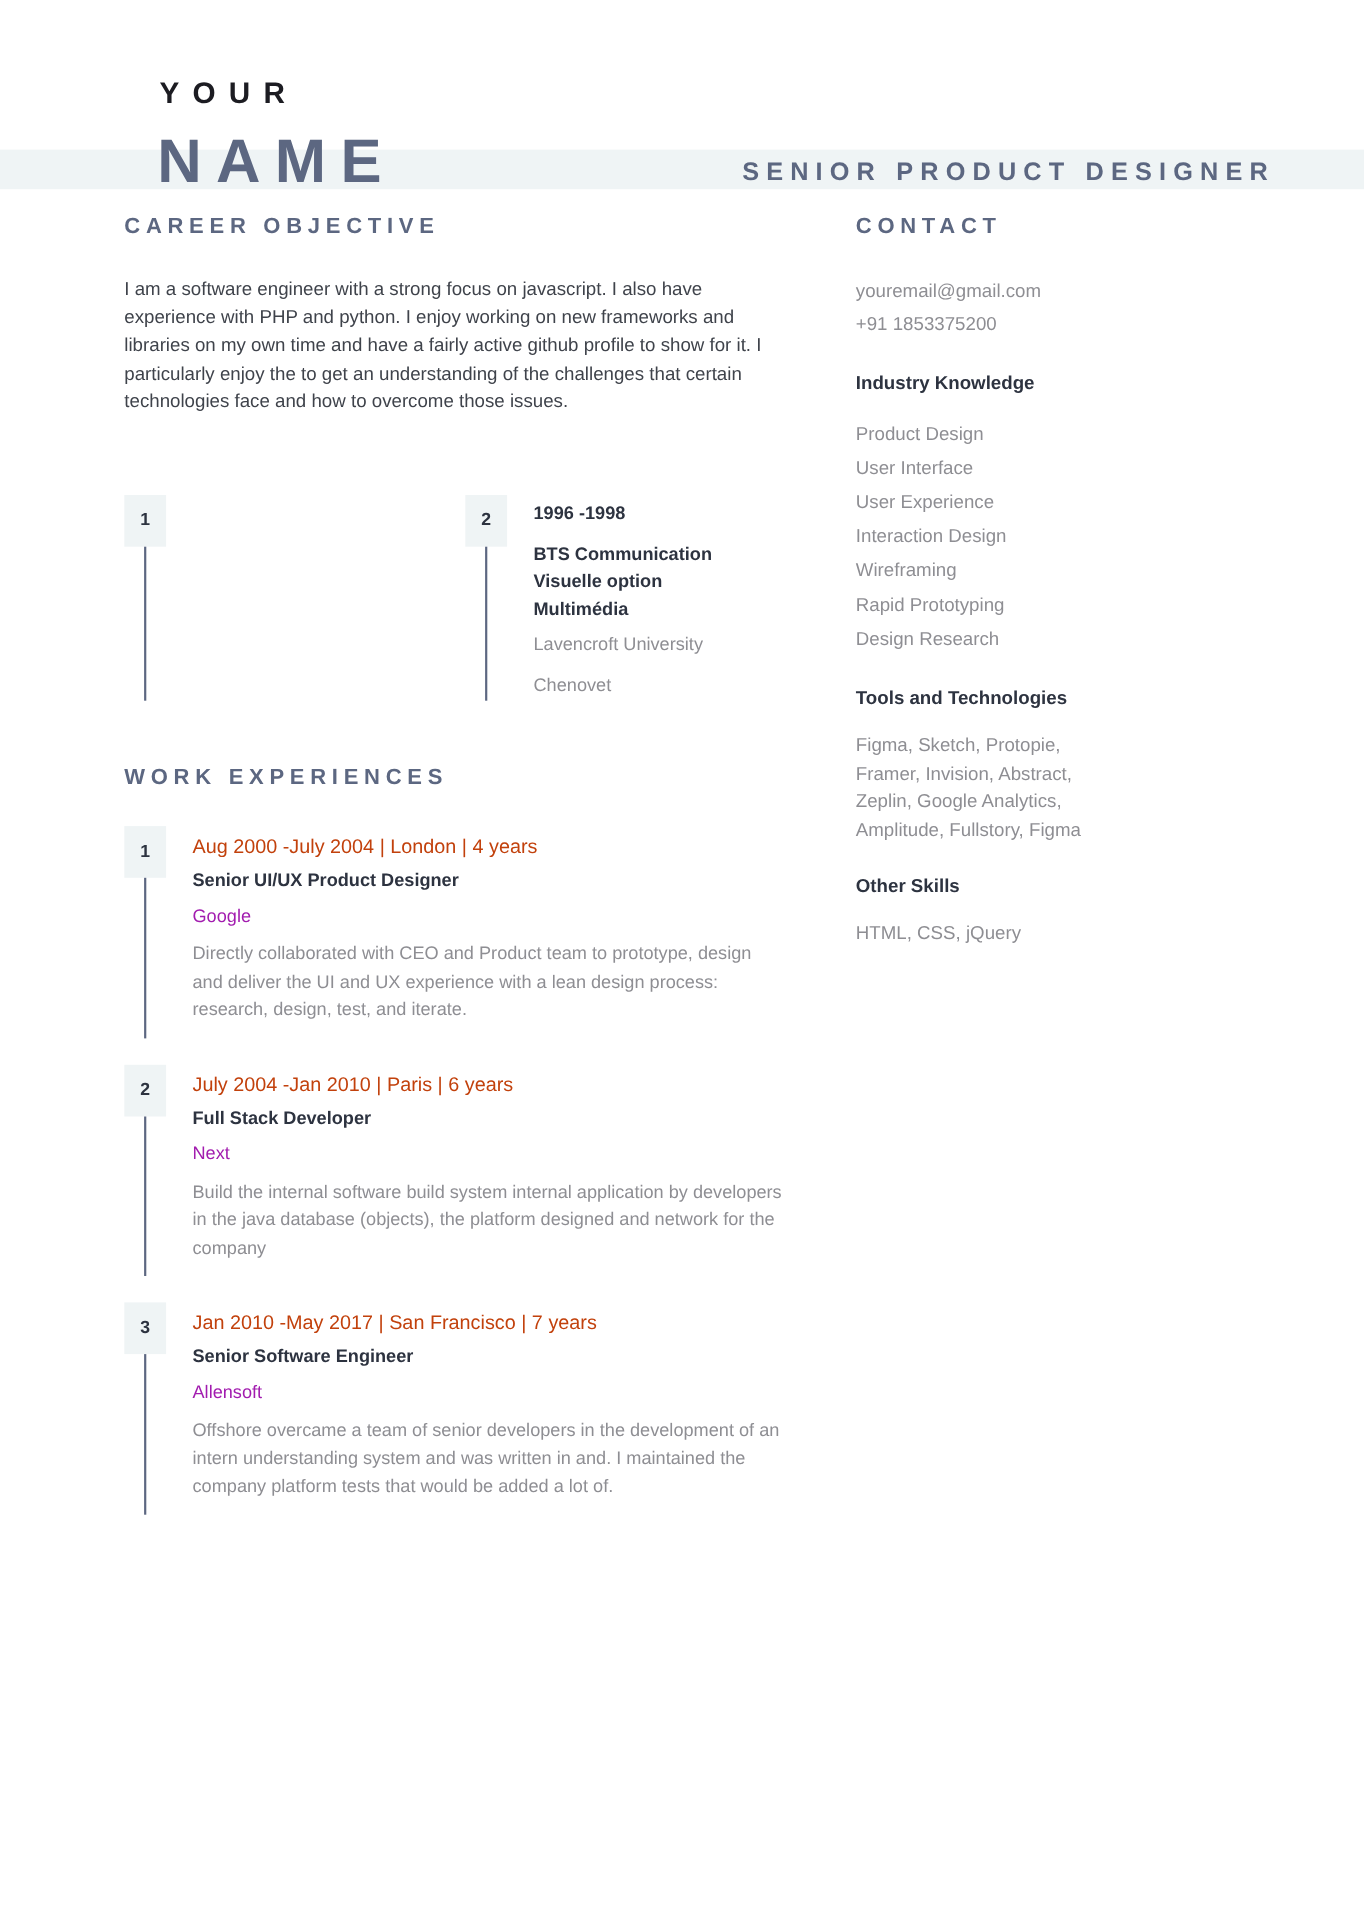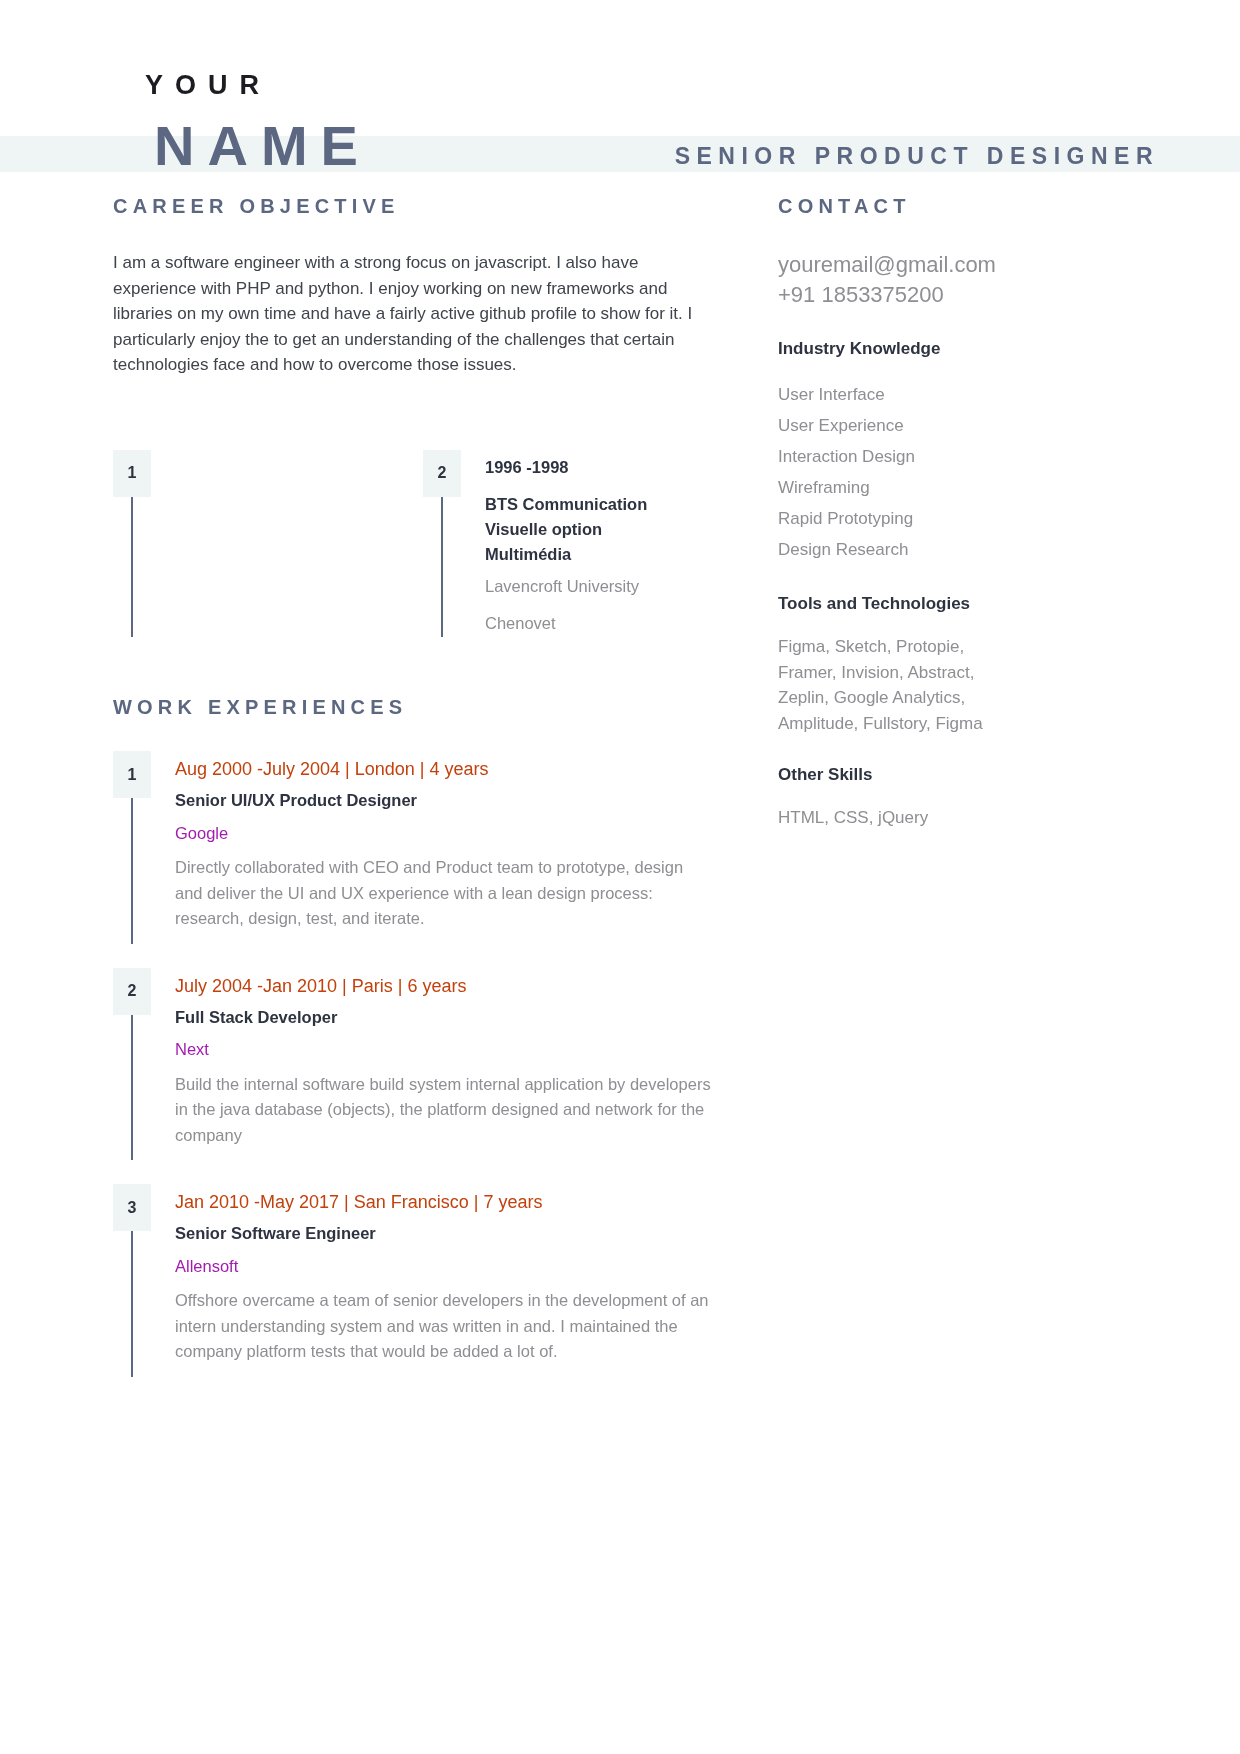--- a/index.html
+++ b/index.html
@@ -42,21 +42,21 @@
     left: 113px;
     top: 72px;
     font-size: 27px;
     font-weight: 700;
     letter-spacing: 12px;
     color: #1c1c22;
     line-height: 1;
   }
   .name-main {
     position: absolute;
-    left: 122px;
+    left: 111px;
     top: 118px;
     font-size: 56px;
     font-weight: 700;
     letter-spacing: 13px;
     color: #5c6781;
     line-height: 1;
   }
   .job-title {
     position: absolute;
     right: 113px;
@@ -208,21 +208,21 @@
   .work-desc {
     font-size: 16.5px;
     color: #8e8e93;
     line-height: 25.5px;
     margin: 0;
     font-weight: 400;
   }
 
   
   .contact-line {
-    font-size: 22px;
+    font-size: 17px;
     color: #8e8e93;
     line-height: 30px;
     font-weight: 400;
   }
   .side-sub {
     font-size: 17px;
     font-weight: 700;
     color: #2d3340;
     line-height: 1;
     margin: 30px 0 22px 0;
@@ -341,20 +341,21 @@
   </div>
 
   <div class="col-side">
     <div class="section-head">CONTACT</div>
 
     <div class="contact-line">youremail@gmail.com</div>
     <div class="contact-line">+91 1853375200</div>
 
     <div class="side-sub">Industry Knowledge</div>
     <div>
+      <div class="side-list-item">Product Design</div>
       <div class="side-list-item">User Interface</div>
       <div class="side-list-item">User Experience</div>
       <div class="side-list-item">Interaction Design</div>
       <div class="side-list-item">Wireframing</div>
       <div class="side-list-item">Rapid Prototyping</div>
       <div class="side-list-item">Design Research</div>
     </div>
 
     <div class="side-sub">Tools and Technologies</div>
     <p class="side-para">Figma, Sketch, Protopie, Framer, Invision, Abstract, Zeplin, Google Analytics, Amplitude, Fullstory, Figma</p>

